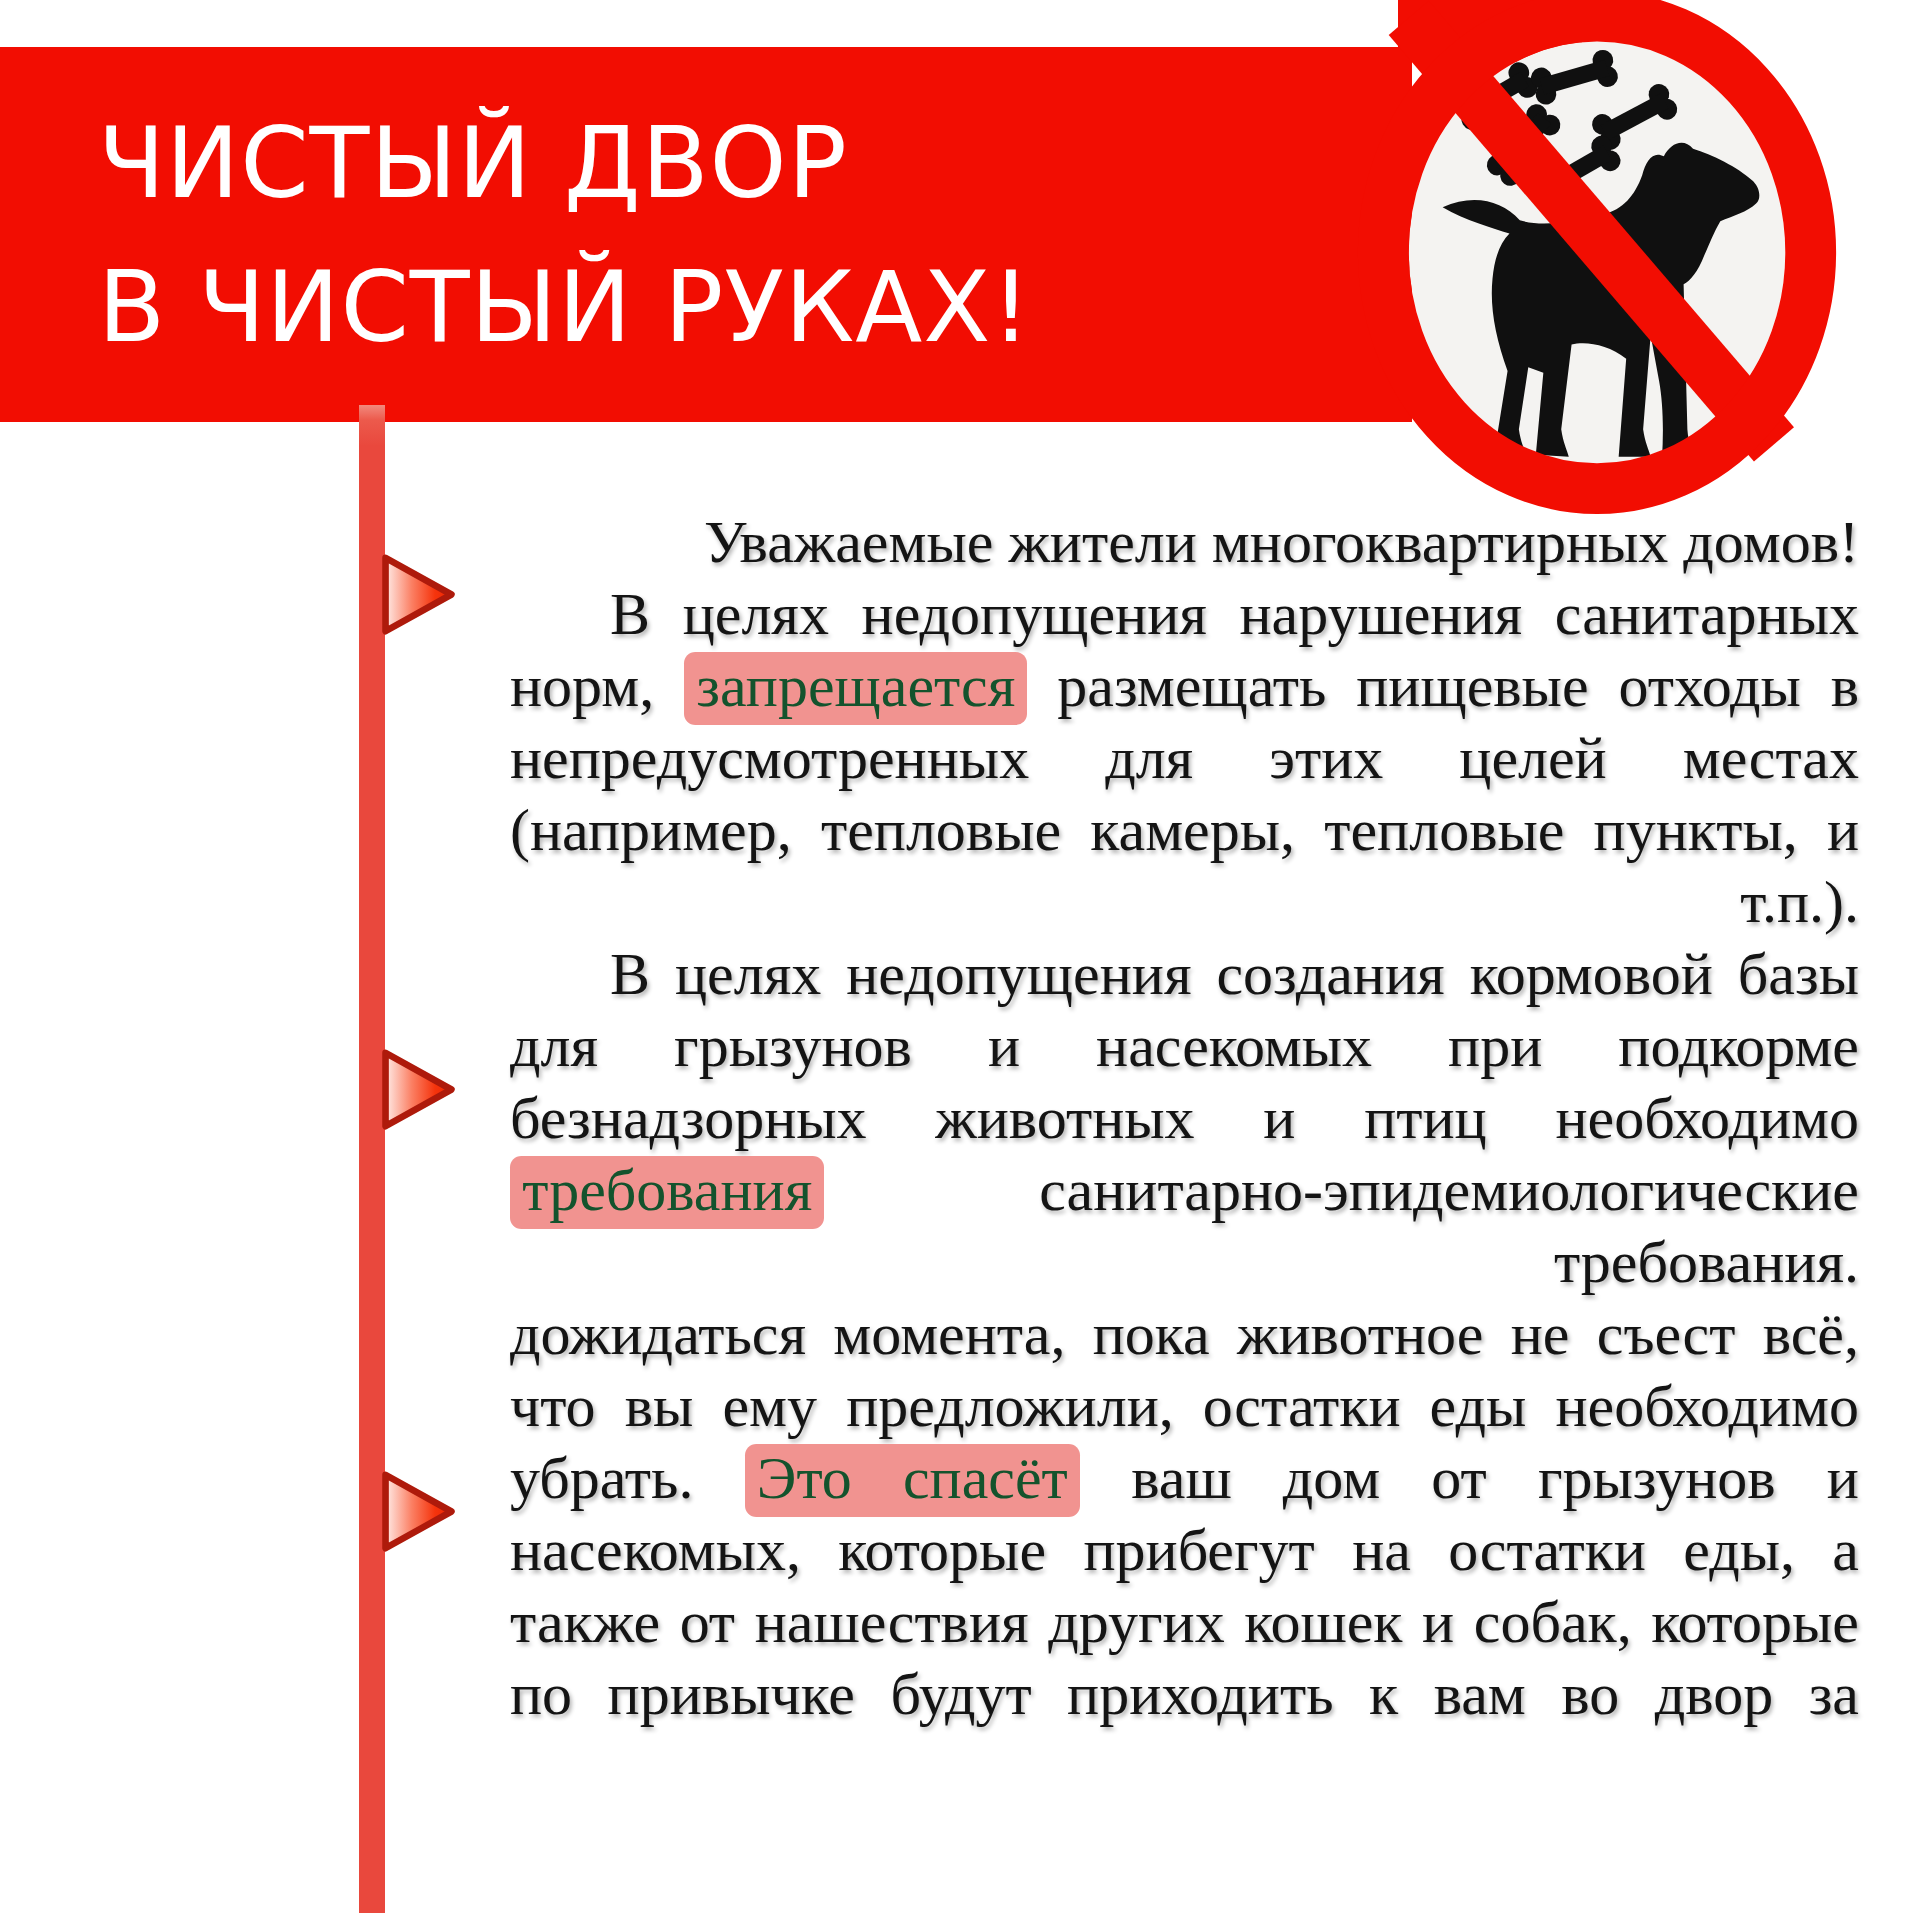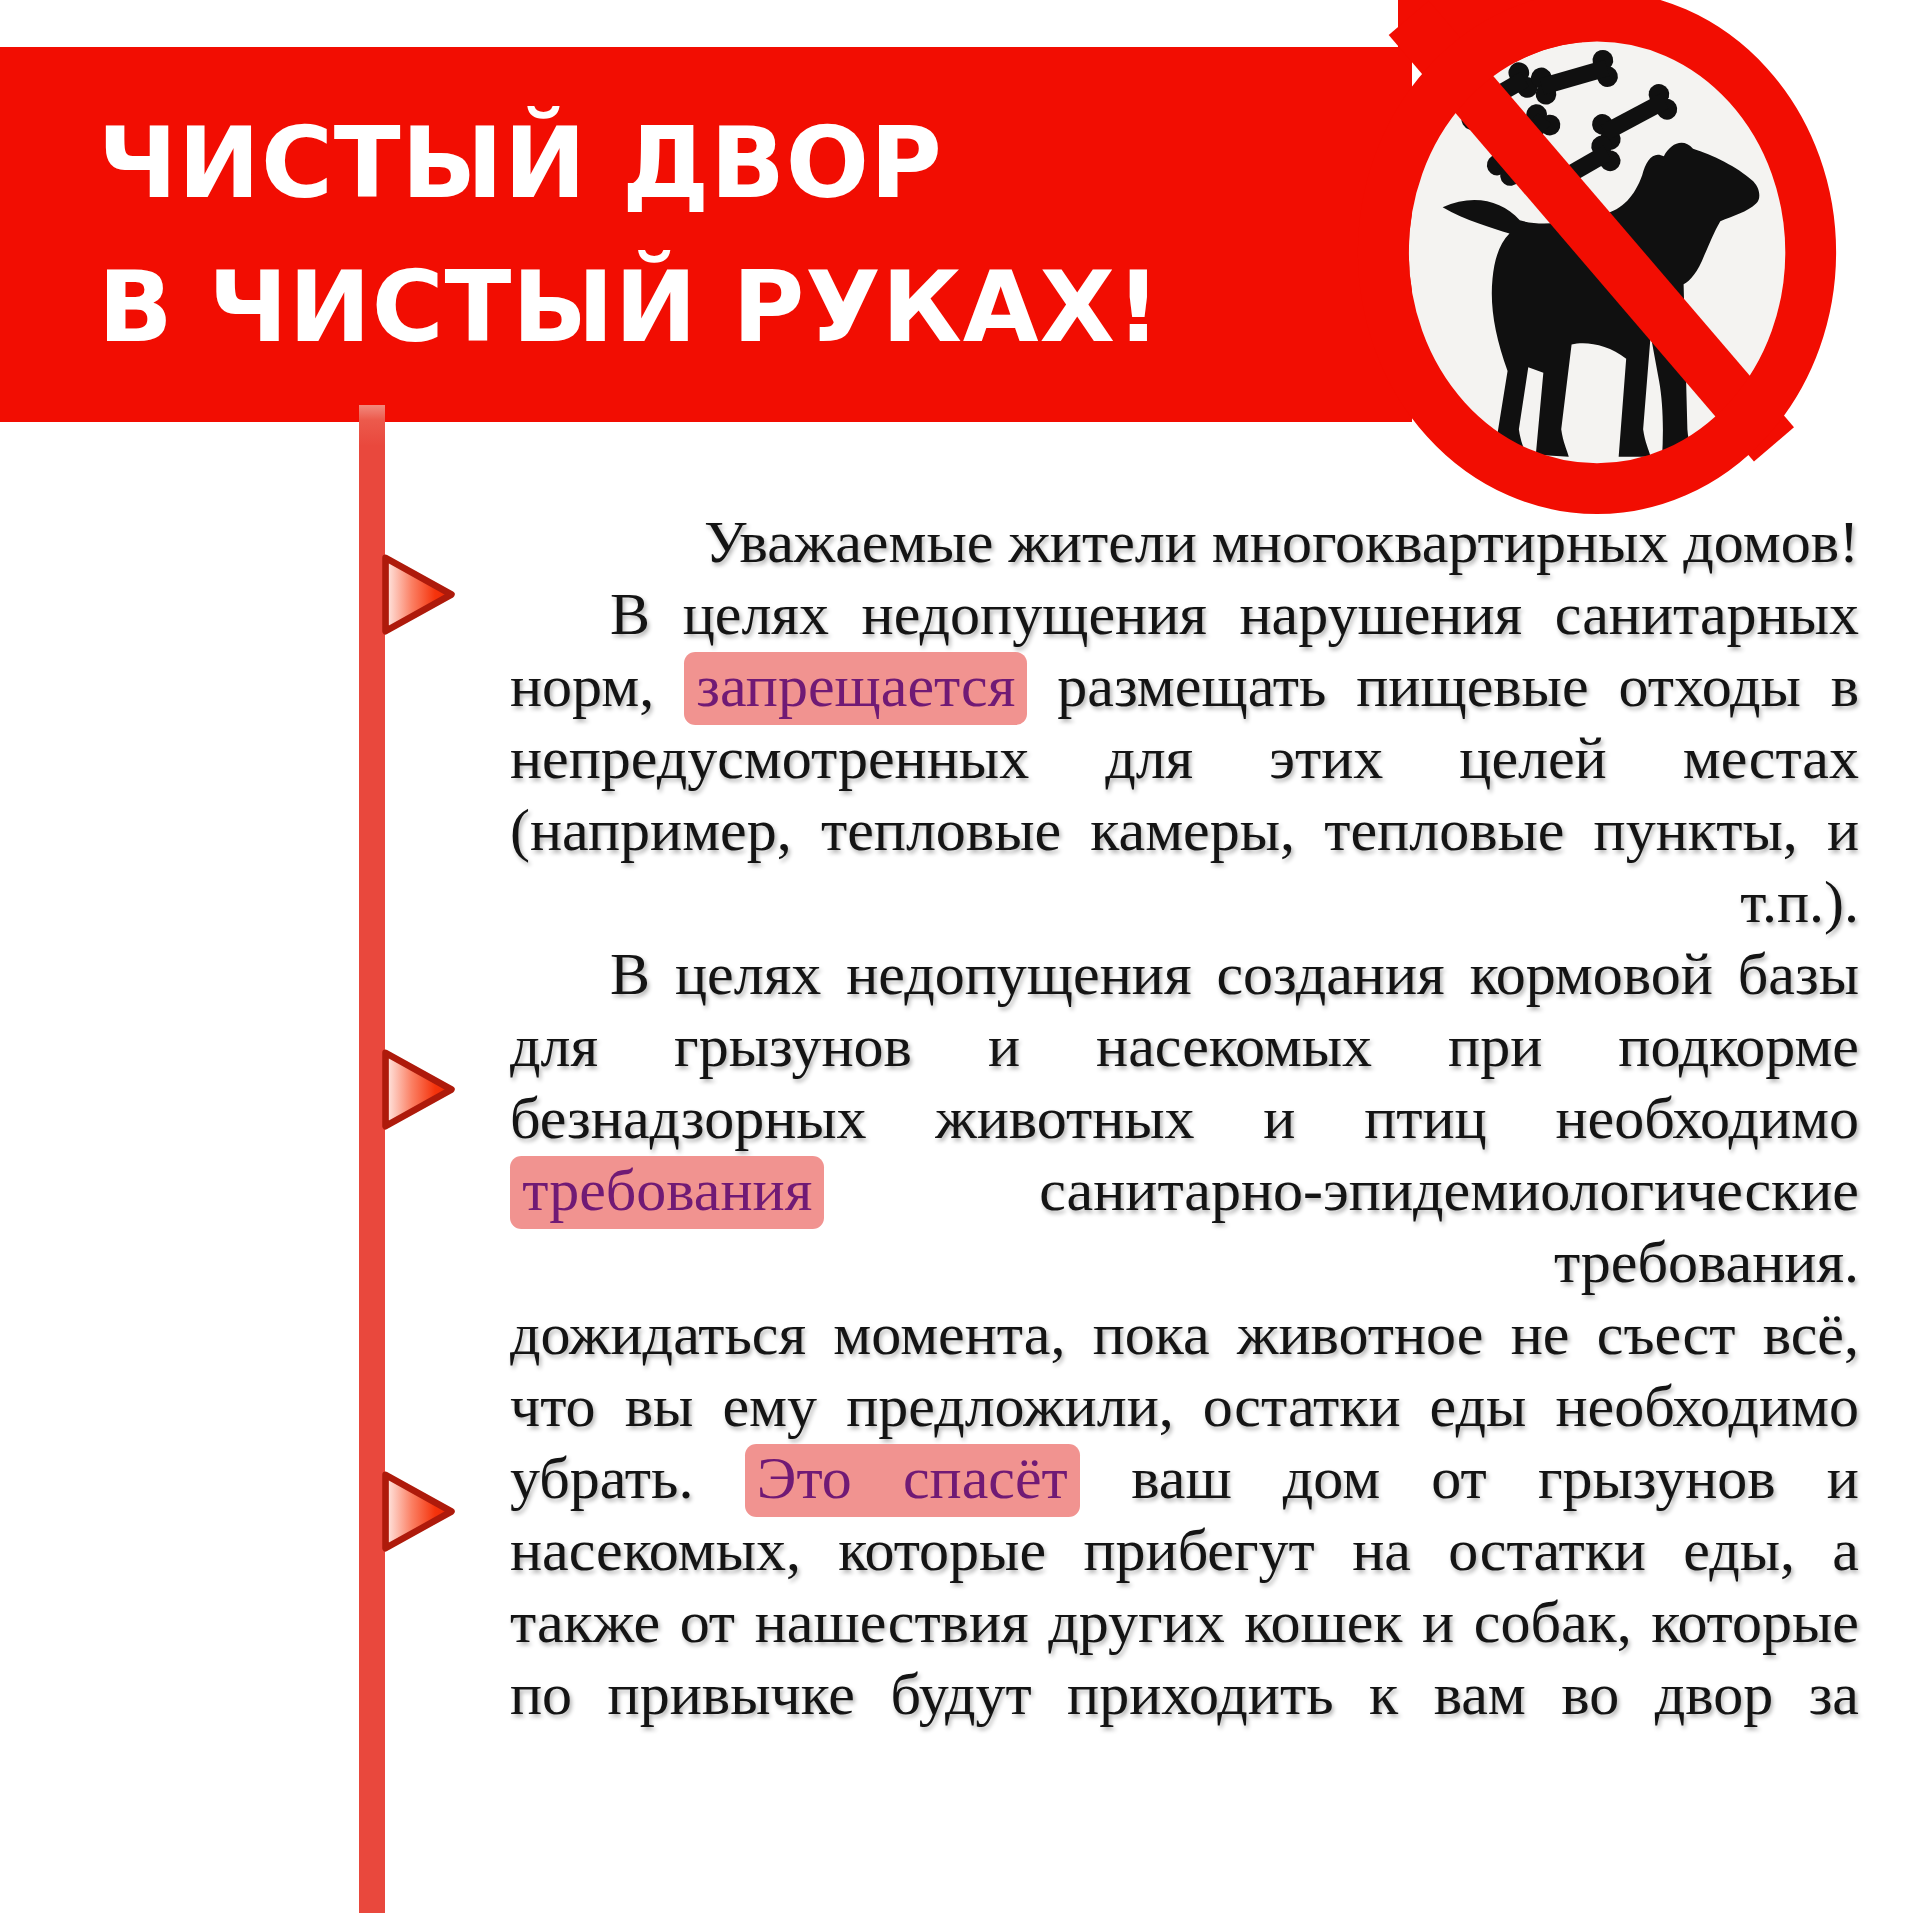--- a/index.html
+++ b/index.html
@@ -9,21 +9,21 @@
     font-family:"Liberation Serif","DejaVu Serif",serif;
   }
   
   .banner{
     position:absolute;left:0;top:47px;width:1412px;height:375px;
     background:#f20d02;z-index:1;
   }
   .banner-title{
     position:absolute;left:98px;top:91px;
     font-family:"DejaVu Sans","Liberation Sans",sans-serif;
-    font-weight:bold;font-size:98px;line-height:144px;
+    font-weight:normal;font-size:98px;line-height:144px;
     letter-spacing:0.9px;color:#ffffff;white-space:nowrap;z-index:2;
   }
   .corner-patch{
     position:absolute;left:1398px;top:0;width:184px;height:62px;
     background:#f20d02;z-index:2;
   }
   
   .sign{
     position:absolute;left:1352px;top:-15px;width:490px;height:546px;z-index:3;
   }
@@ -43,21 +43,21 @@
     text-shadow:1.9px 2.8px 4.7px rgba(0,0,0,0.30);
   }
   .line{height:72px;white-space:nowrap;}
   .line.justify,.line.first{
     white-space:normal;
     text-align:justify;text-align-last:justify;
   }
   .line.plain,.line.firstplain{text-align:right;}
   .line.first,.line.firstplain{text-indent:100px;}
   .hl{
-    background:#f19390;color:#701a75;
+    background:#f19390;color:#14532d;
     border-radius:11.3px;padding:0.9px 12.2px 5.6px;
     text-shadow:none;
   }
 </style>
 </head>
 <body>
 
 <div class="banner"></div>
 <div class="corner-patch"></div>
 <div class="banner-title">

